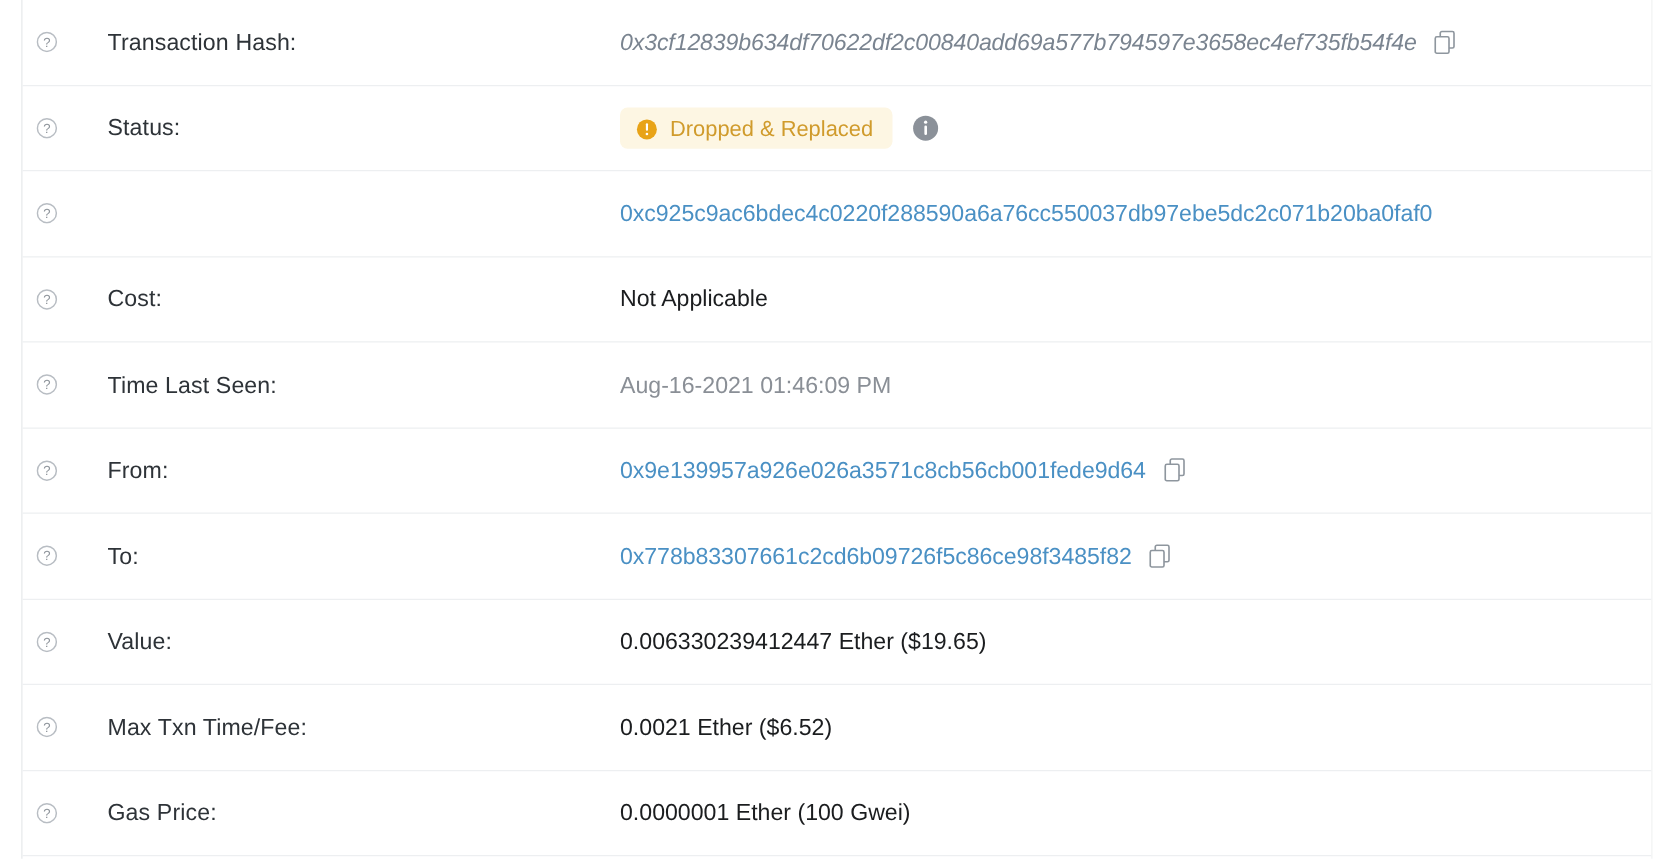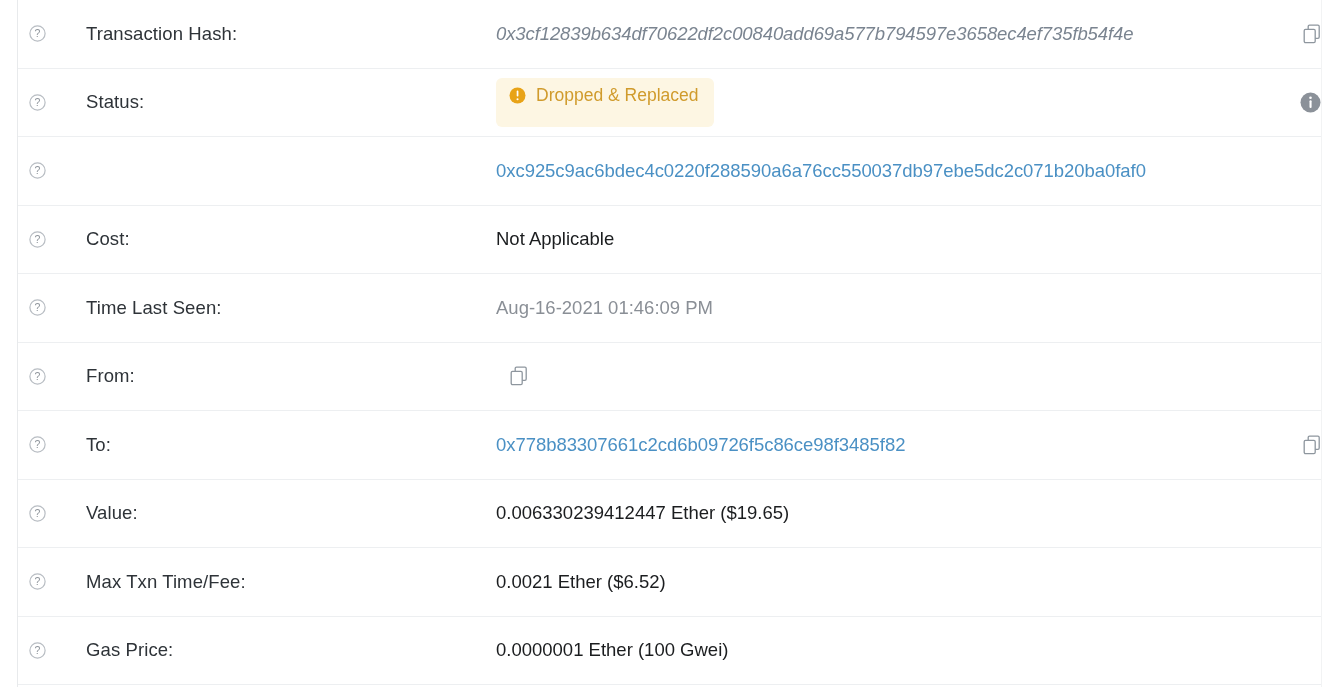--- a/index.html
+++ b/index.html
@@ -82,21 +82,20 @@
     letter-spacing: 0.1px;
     white-space: nowrap;
     margin-left: 31px;
   }
 
   .value-cell {
     flex: 1 1 auto;
     display: flex;
     align-items: center;
     min-width: 0;
-    justify-content: space-between;
   }
 
   .val {
     font-size: 18.5px;
     color: #1b1d1f;
     white-space: nowrap;
   }
   .val.muted {
     color: #8a8f96;
   }
@@ -122,21 +121,21 @@
   }
   .copy-icon svg { display: block; }
 
   
   .badge {
     display: inline-flex;
     align-items: center;
     gap: 10px;
     background: #fdf6e3;
     border-radius: 6px;
-    padding: 7px 16px 20px 13px;
+    padding: 7px 16px 4px 13px;
     height: 22px;
   }
   .badge-icon {
     width: 17px;
     height: 17px;
     flex: 0 0 auto;
     line-height: 0;
   }
   .badge-text {
     font-size: 17.5px;
@@ -264,20 +263,21 @@
         <div class="label-cell">
           <span class="help-icon">
             <svg width="17" height="17" viewBox="0 0 17 17" aria-hidden="true">
               <circle cx="8.5" cy="8.5" r="7.6" fill="none" stroke="#b8bdc3" stroke-width="1.2"></circle>
               <text x="8.5" y="12.3" text-anchor="middle" font-family="Liberation Sans, sans-serif" font-size="10.5" fill="#8e949b">?</text>
             </svg>
           </span>
           <span class="label-text">From:</span>
         </div>
         <div class="value-cell">
+          <span class="val link">0x9e139957a926e026a3571c8cb56cb001fede9d64</span>
           <span class="copy-icon">
             <svg width="18" height="20" viewBox="0 0 18 20" aria-hidden="true">
               <rect x="5.2" y="1.2" width="11" height="13.2" rx="1.3" fill="#ffffff" stroke="#8e969e" stroke-width="1.3"></rect>
               <rect x="1.2" y="5.4" width="11" height="13.2" rx="1.3" fill="#ffffff" stroke="#8e969e" stroke-width="1.3"></rect>
             </svg>
           </span>
         </div>
       </div>
       <div class="row">
         <div class="label-cell">

